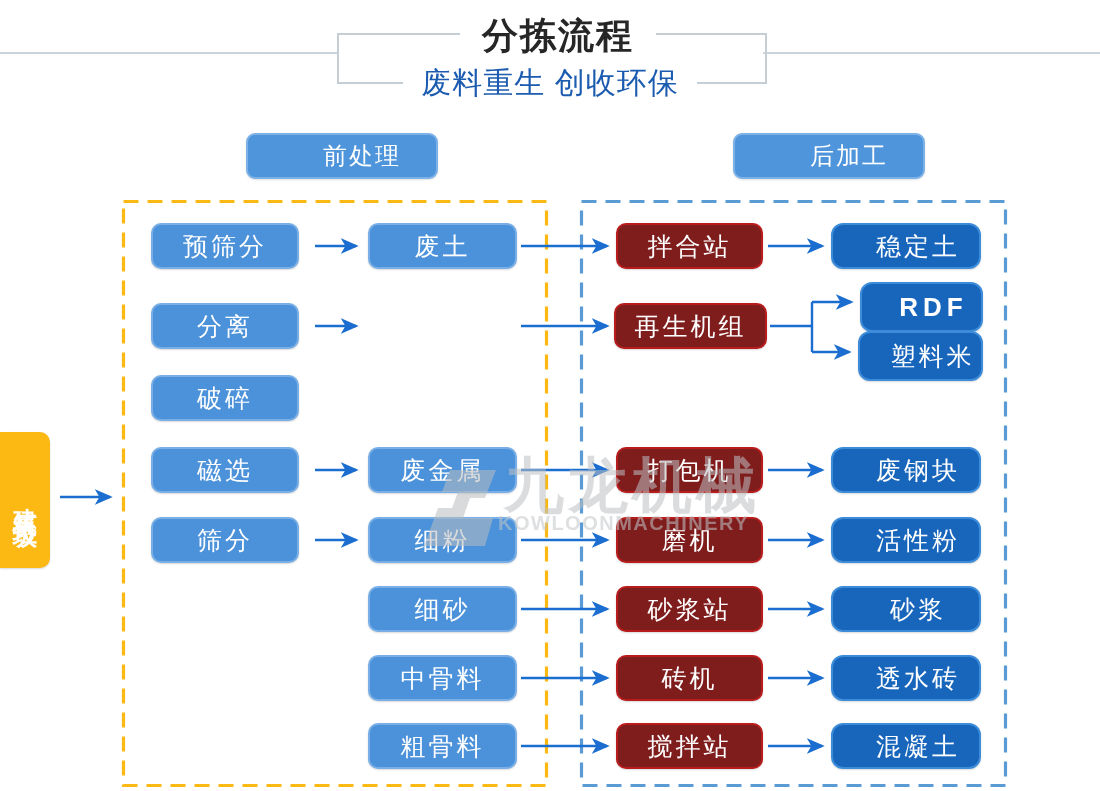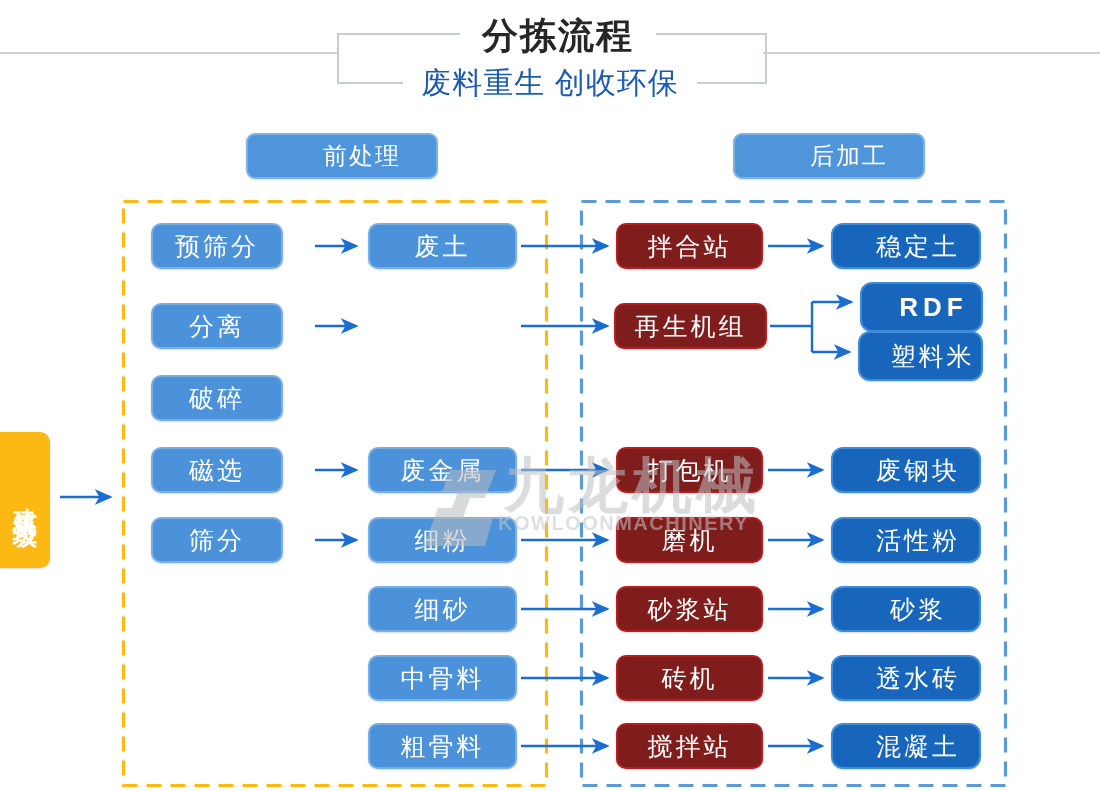--- a/index.html
+++ b/index.html
@@ -28,21 +28,21 @@
   #btn-post{left:733px;top:133px;}
 
   
   .wires{position:absolute;left:0;top:0;z-index:1;pointer-events:none;}
 
   
   .node{position:absolute;height:46px;border-radius:10px;color:#fff;
     display:flex;align-items:center;justify-content:center;
     font-size:25px;letter-spacing:3px;z-index:2;
     box-shadow:0 1px 2px rgba(0,0,0,.15);box-sizing:border-box;}
-  .ca{left:151px;width:132px;background:#4b92da;border:2px solid #79afe6;}
+  .ca{left:151px;width:148px;background:#4b92da;border:2px solid #79afe6;}
   .cb{left:368px;width:149px;background:#4b92da;border:2px solid #79afe6;}
   .cc{left:616px;width:147px;background:#7f1d1d;border:2px solid #b91c1c;}
   .cd{left:831px;width:150px;background:#1766bc;border:2px solid #3d8cda;border-radius:12px;padding-left:24px;}
   .cd.small{left:860px;width:123px;height:50px;}
   .rdf{letter-spacing:5px;font-weight:bold;font-size:26px;}
 
   
   .source{position:absolute;left:0;top:432px;width:50px;height:136px;
     background:#fcb813;border-radius:0 10px 10px 0;color:#fff;z-index:2;
     display:flex;align-items:center;justify-content:center;

